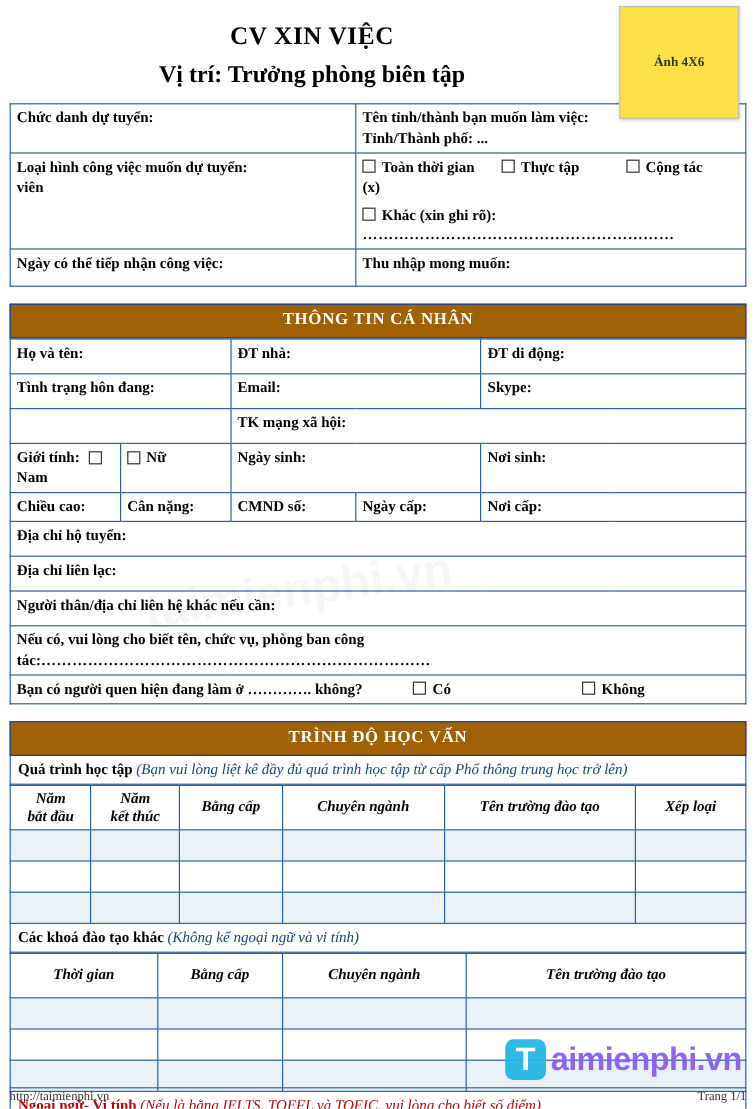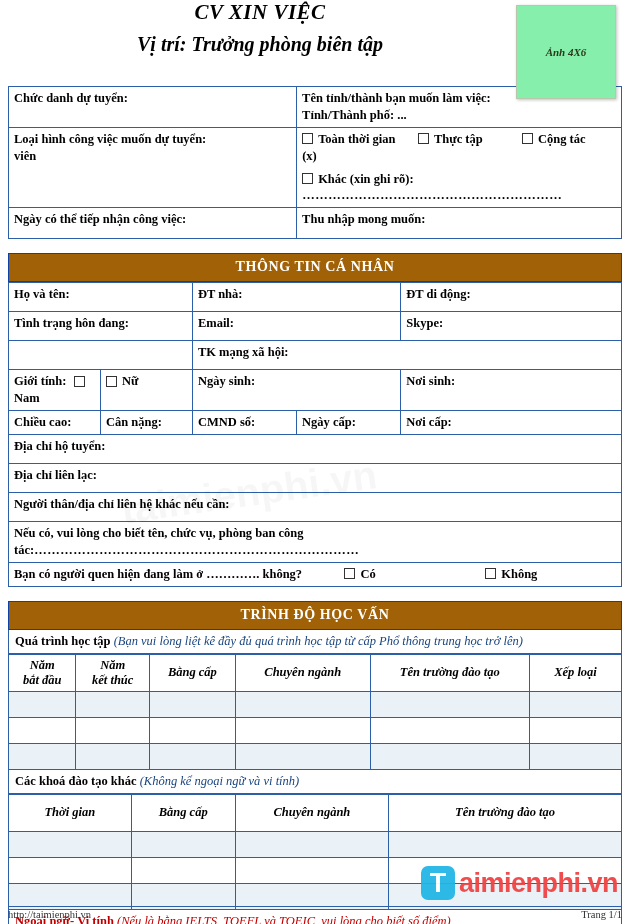--- a/index.html
+++ b/index.html
@@ -19,23 +19,23 @@
     position: relative;
     width: 630px;
     height: 924px;
     box-sizing: border-box;
     padding: 0 8px;
   }
 
   
   .header {
     position: relative;
+    padding-top: 18px;
     height: 86px;
     box-sizing: border-box;
-    font-style: italic;
   }
   .title-main {
     text-align: center;
     font-size: 21px;
     font-weight: bold;
     letter-spacing: 0.5px;
     margin-right: 110px;
   }
   .title-sub {
     text-align: center;
@@ -44,21 +44,21 @@
     margin-top: 8px;
     margin-right: 110px;
   }
   .photo-box {
     position: absolute;
     right: 6px;
     top: 5px;
     width: 98px;
     height: 92px;
     border: 1px solid #b9c7ad;
-    background: #86efac;
+    background: #fde047;
     box-shadow: 1px 1px 3px rgba(0,0,0,0.25);
     display: flex;
     align-items: center;
     justify-content: center;
     font-size: 11px;
     font-weight: bold;
     color: #2b3a1c;
   }
 
   
@@ -185,21 +185,21 @@
     font-weight: bold;
     display: flex;
     align-items: center;
     justify-content: center;
     margin-right: 4px;
   }
   .wm-text {
     font-family: "Liberation Sans", sans-serif;
     font-size: 27px;
     font-weight: bold;
-    color: #ef4444;
+    color: #8b5cf6;
     letter-spacing: -0.5px;
   }
   .wm-ghost {
     position: absolute;
     left: 120px;
     top: 470px;
     font-family: "Liberation Sans", sans-serif;
     font-size: 40px;
     color: rgba(0,0,0,0.035);
     font-weight: bold;

